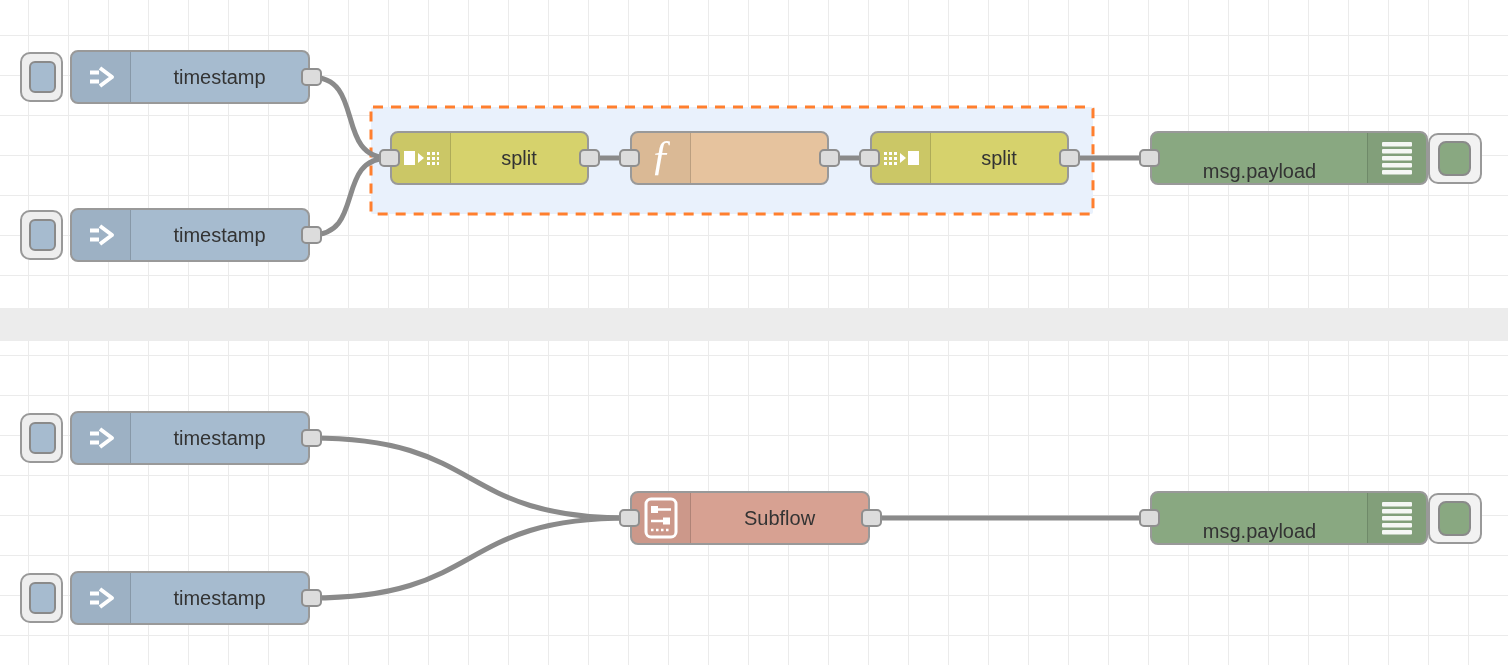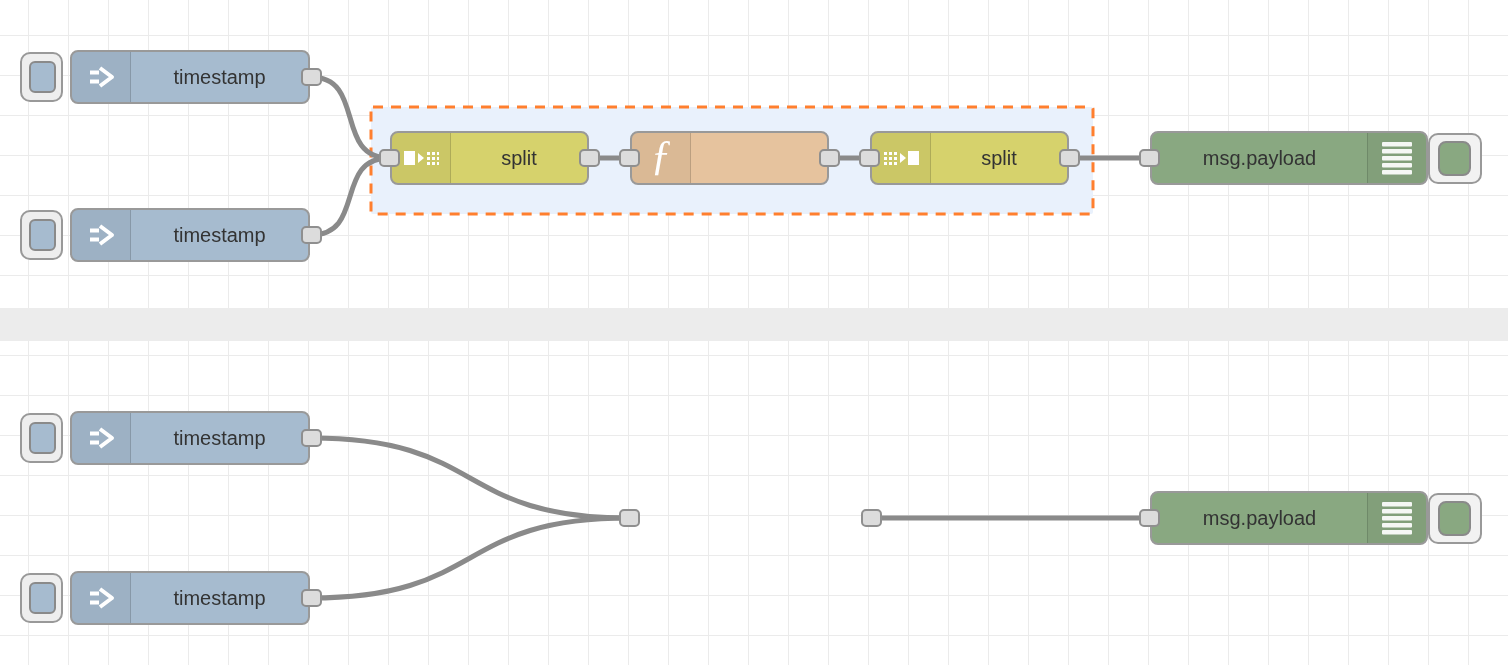--- a/index.html
+++ b/index.html
@@ -24,21 +24,21 @@
   .group-rect{fill:#e9f1fc;stroke:#ff7f2e;stroke-width:3;stroke-dasharray:10 8;}
 
   .node{
     position:absolute;height:54px;box-sizing:border-box;
     border:2px solid #999;border-radius:8px;
     display:flex;align-items:center;z-index:4;
   }
   .n-inject{background:#a6bbcf;width:240px;}
   .n-splitjoin{background:#d6d26c;width:199px;}
   .n-function{background:#e6c39e;width:199px;}
-  .n-debug{background:#89a881;width:278px;}
+  .n-debug{background:#89a881;width:278px;align-items:flex-end;}
   .n-subflow{background:#d7a192;width:240px;}
 
   .icon-region{
     flex:0 0 58px;height:100%;
     background:rgba(0,0,0,0.05);
     border-right:1px solid rgba(0,0,0,0.14);
     display:flex;align-items:center;justify-content:center;
     border-radius:6px 0 0 6px;
   }
   .icon-region.right{
@@ -210,20 +210,33 @@
   <div class="node n-inject" style="left:70px;top:571px;">
     <div class="icon-region">
       <svg width="30" height="30" viewBox="0 0 30 30">
         <path d="M4 10.5 H13 M4 19.5 H13" stroke="#fff" stroke-width="4" fill="none"></path>
         <path d="M14 6 L26 15 L14 24" stroke="#fff" stroke-width="4" fill="none" stroke-linejoin="round"></path>
       </svg>
     </div>
     <span class="node-label">timestamp</span>
   </div>
 
+  <div class="node n-subflow" style="left:630px;top:491px;">
+    <div class="icon-region">
+      <svg width="34" height="42" viewBox="0 0 34 42">
+        <rect x="2" y="2" width="30" height="38" rx="5" fill="none" stroke="#fff" stroke-width="3"></rect>
+        <rect x="7" y="9" width="7" height="7" fill="#fff"></rect>
+        <line x1="14" y1="12.5" x2="27" y2="12.5" stroke="#fff" stroke-width="2.5"></line>
+        <line x1="7" y1="24" x2="19" y2="24" stroke="#fff" stroke-width="2.5"></line>
+        <rect x="19" y="20.5" width="7" height="7" fill="#fff"></rect>
+        <line x1="7" y1="33" x2="27" y2="33" stroke="#fff" stroke-width="2.5" stroke-dasharray="2.5 2.5"></line>
+      </svg>
+    </div>
+    <span class="node-label">Subflow</span>
+  </div>
 
   <div class="node n-debug" style="left:1150px;top:491px;">
     <span class="node-label">msg.payload</span>
     <div class="icon-region right">
       <svg width="32" height="36" viewBox="0 0 32 36">
         <g fill="#fff" opacity="0.92">
           <rect x="1" y="2" width="30" height="4.5" rx="1"></rect>
           <rect x="1" y="9" width="30" height="4.5" rx="1"></rect>
           <rect x="1" y="16" width="30" height="4.5" rx="1"></rect>
           <rect x="1" y="23" width="30" height="4.5" rx="1"></rect>

